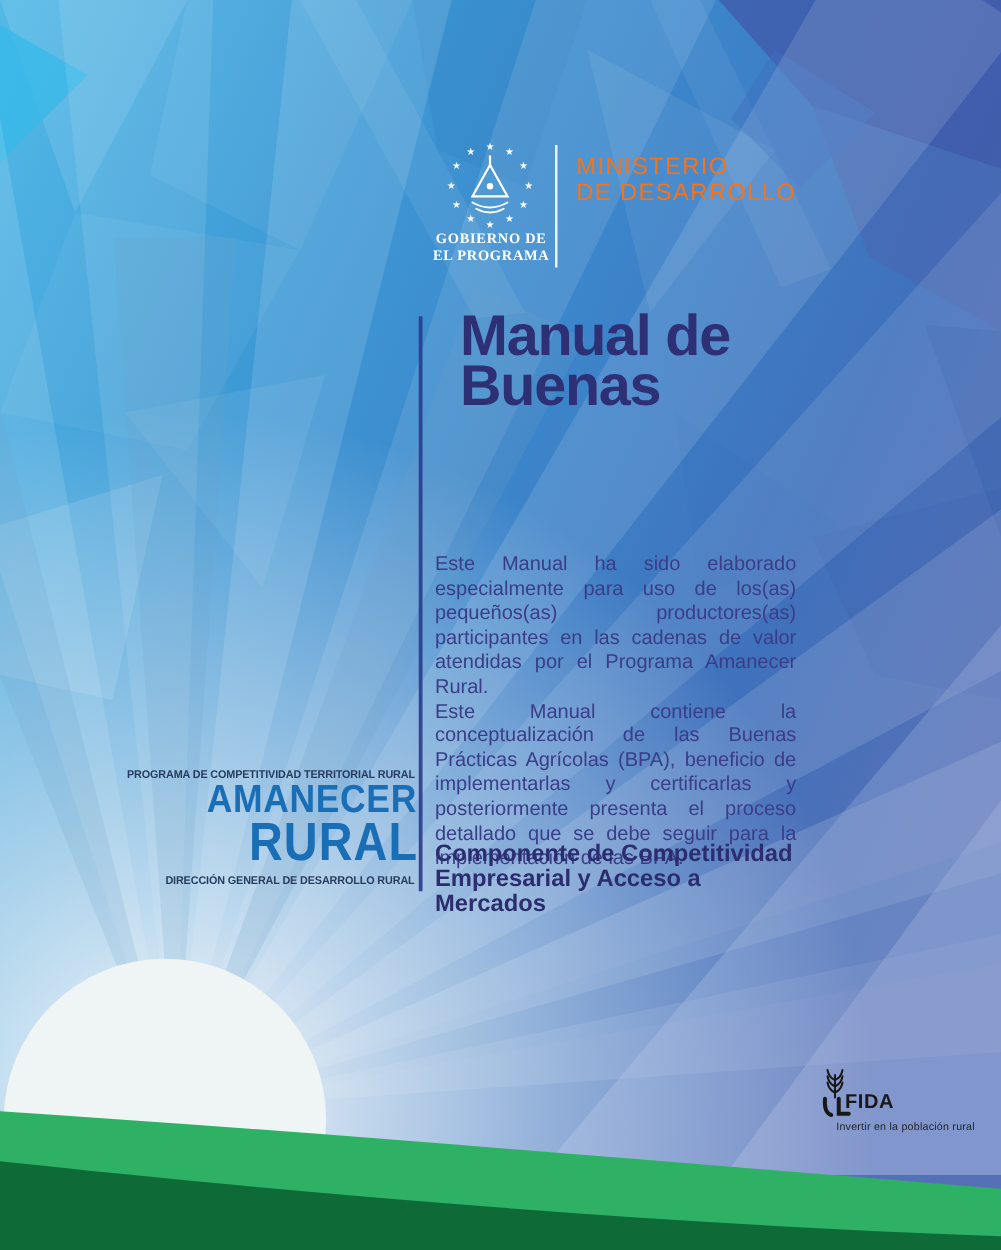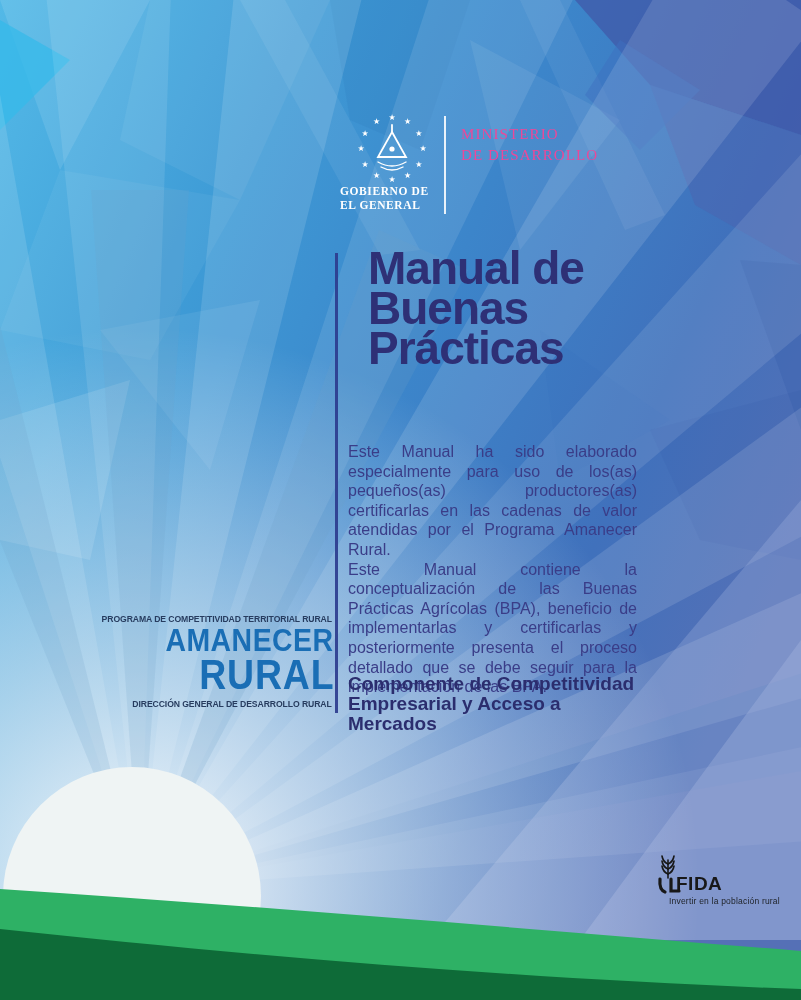--- a/index.html
+++ b/index.html
@@ -3,27 +3,27 @@
 <meta charset="utf-8">
 <style>
   html,body{margin:0;padding:0;background:#222;}
   .page{position:relative;width:801px;height:1000px;overflow:hidden;
         font-family:"Liberation Sans",sans-serif;}
   .page *{box-sizing:border-box;}
   .bg{position:absolute;left:0;top:0;width:801px;height:1000px;z-index:0;}
   .abs{position:absolute;}
 
   
-  .seal-caption{left:340px;top:184px;width:106px;text-align:left;color:#fff;
+  .seal-caption{left:340px;top:184px;width:106px;text-align:center;color:#fff;
     font-family:"Liberation Serif",serif;font-size:11.5px;line-height:14px;
     letter-spacing:.6px;font-weight:bold;z-index:3;}
   .header-divider{left:444px;top:116px;width:2px;height:98px;
     background:rgba(255,255,255,.88);z-index:3;}
-  .ministry{left:461px;top:124px;color:#ec4899;font-family:Liberation Serif, serif;
-    font-size:15px;line-height:20.5px;letter-spacing:1.1px;z-index:3;}
+  .ministry{left:461px;top:124px;color:#f97316;font-family:Liberation Sans, sans-serif;
+    font-size:19px;line-height:20.5px;letter-spacing:1.1px;z-index:3;}
 
   
   .vrule{left:335px;top:253px;width:2.5px;height:460px;background:#2c3c8e;
     opacity:.92;z-index:2;}
   .title{left:348px;top:248px;color:#2e3076;font-weight:bold;font-size:46px;
     line-height:40px;letter-spacing:-1px;z-index:3;margin-left:20px;}
   .title .suffix{font-size:33px;letter-spacing:-.5px;}
   .body-text{left:348px;top:442px;width:289px;color:#3a3d88;font-size:16px;
     line-height:19.6px;text-align:justify;z-index:3;}
   .body-text p{margin:0;}
@@ -39,21 +39,21 @@
     font-weight:bold;color:#1a6eb5;letter-spacing:.5px;white-space:nowrap;
     transform:scale(.98,1.08);transform-origin:right bottom;}
   .am-w2{position:absolute;right:-2px;top:39px;font-size:43px;line-height:43px;
     font-weight:bold;color:#1a6eb5;letter-spacing:1px;white-space:nowrap;
     transform:scale(.87,1);transform-origin:right bottom;}
   .am-s1{top:0;}
   .am-s2{top:85px;}
 
   
   .fida{left:650px;top:852px;width:130px;height:56px;z-index:3;}
-  .fida-acronym{position:absolute;left:26px;top:21px;font-size:19px;
+  .fida-acronym{position:absolute;left:26px;top:21px;font-size:16px;
     font-weight:bold;color:#181818;letter-spacing:.5px;text-align:center;}
   .fida-tagline{position:absolute;left:19px;top:44px;font-size:8.5px;
     color:#20242a;letter-spacing:.2px;white-space:nowrap;}
 </style>
 </head>
 <body>
 
 <div class="page">
 
   <svg class="bg" viewBox="0 0 801 1000" preserveAspectRatio="none">
@@ -146,40 +146,39 @@
     <g stroke="#ffffff" fill="none" stroke-width="1.8" stroke-linecap="round">
       <path d="M42,15 L42,22"></path>
       <path d="M42,22 L56,47 L28,47 Z"></path>
       <circle cx="42" cy="39" r="2.6" fill="#ffffff" stroke="none"></circle>
       <path d="M28,52 Q42,60 56,52" stroke-width="1.4"></path>
       <path d="M31,57 Q42,63 53,57" stroke-width="1.4"></path>
     </g>
   </svg>
   <div class="abs seal-caption">
     <div>GOBIERNO DE</div>
-    <div>EL GENERAL</div>
+    <div>EL PROGRAMA</div>
   </div>
 
   <div class="abs header-divider"></div>
 
   <div class="abs ministry">
     <div>MINISTERIO</div>
     <div>DE DESARROLLO</div>
   </div>
 
   <div class="abs vrule"></div>
 
   <div class="abs title">
     <div>Manual de</div>
     <div>Buenas</div>
-    <div>Prácticas</div>
   </div>
 
   <div class="abs body-text">
-    <p>Este Manual ha sido elaborado especialmente para uso de los(as) pequeños(as) productores(as) certificarlas en las cadenas de valor atendidas por el Programa Amanecer Rural.</p>
+    <p>Este Manual ha sido elaborado especialmente para uso de los(as) pequeños(as) productores(as) participantes en las cadenas de valor atendidas por el Programa Amanecer Rural.</p>
     <p>Este Manual contiene la conceptualización de las Buenas Prácticas Agrícolas (BPA), beneficio de implementarlas y certificarlas y posteriormente presenta el proceso detallado que se debe seguir para la implementación de las BPA.</p>
   </div>
 
   <div class="abs component">Componente de Competitividad Empresarial y Acceso a Mercados</div>
 
   <div class="abs am-logo">
     <div class="am-small am-s1">PROGRAMA DE COMPETITIVIDAD TERRITORIAL RURAL</div>
     <div class="am-w1">AMANECER</div>
     <div class="am-w2">RURAL</div>
     <div class="am-small am-s2">DIRECCIÓN GENERAL DE DESARROLLO RURAL</div>

